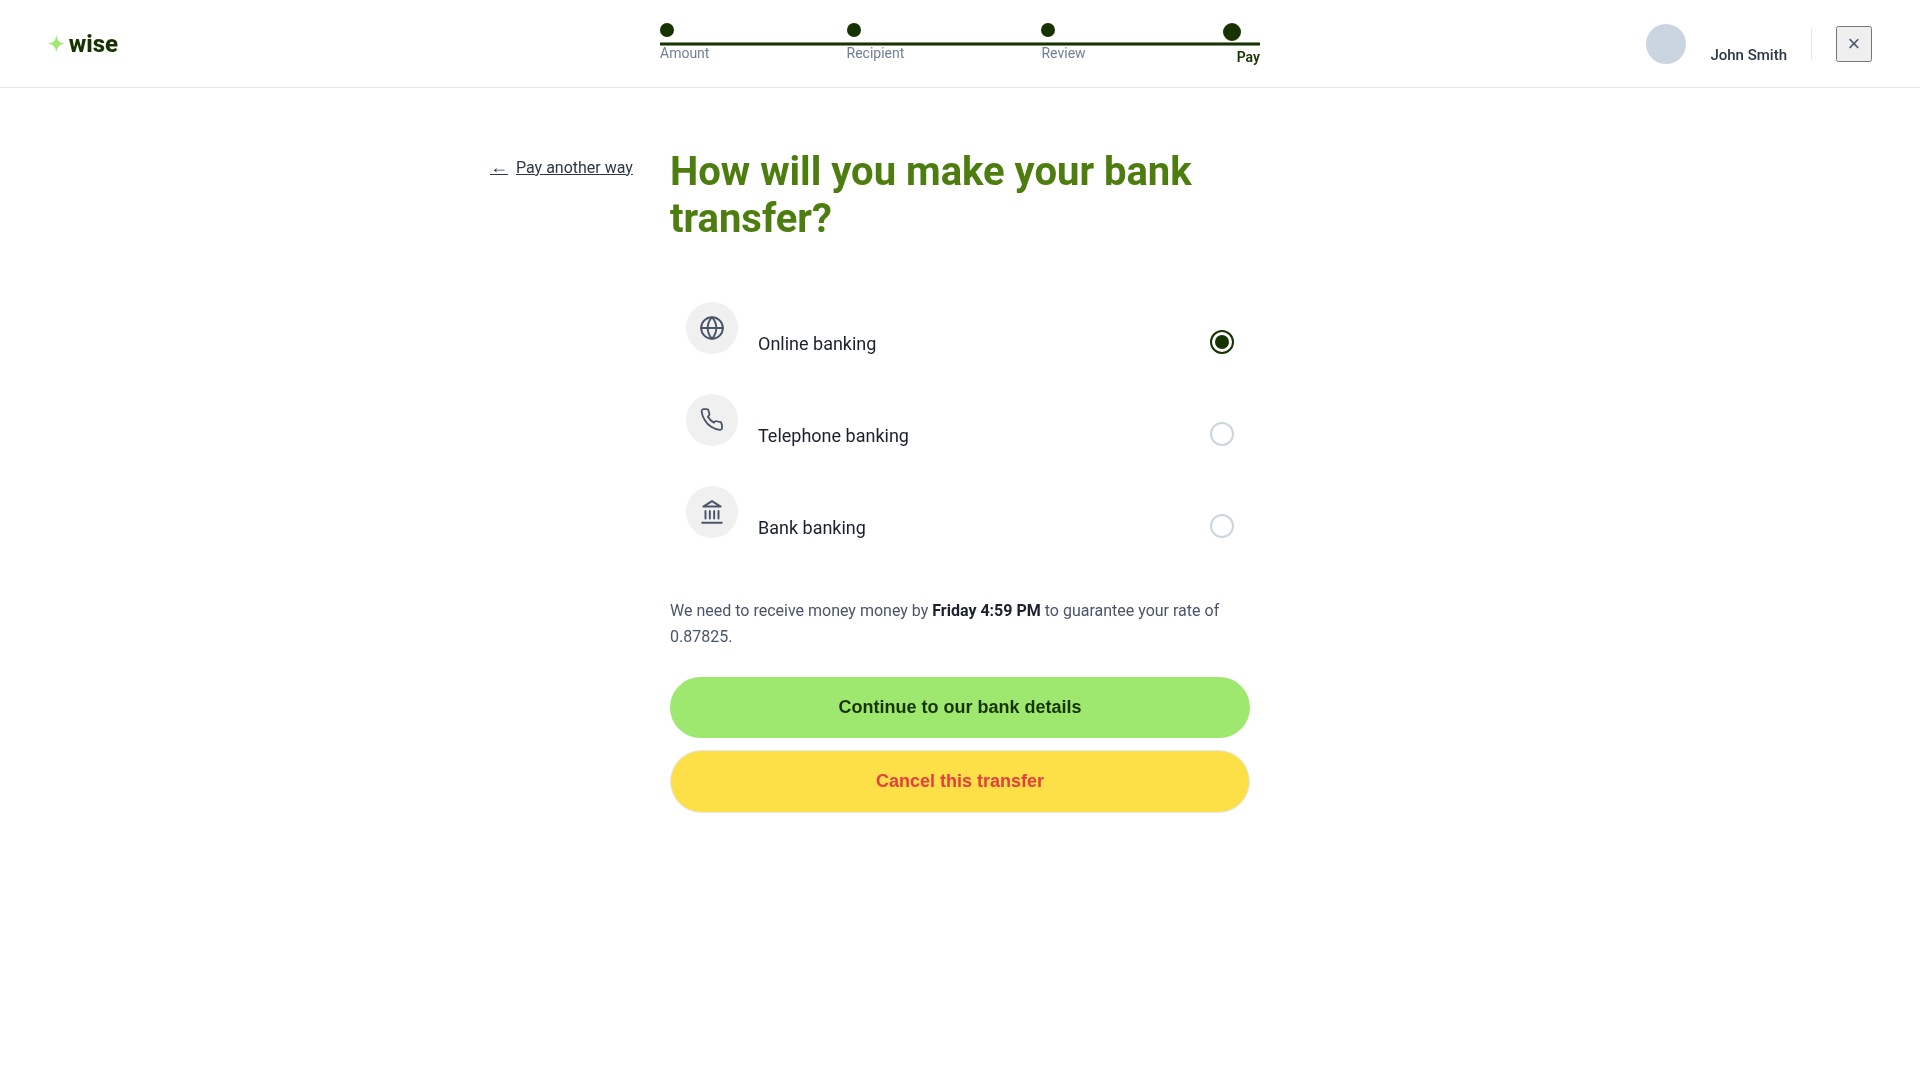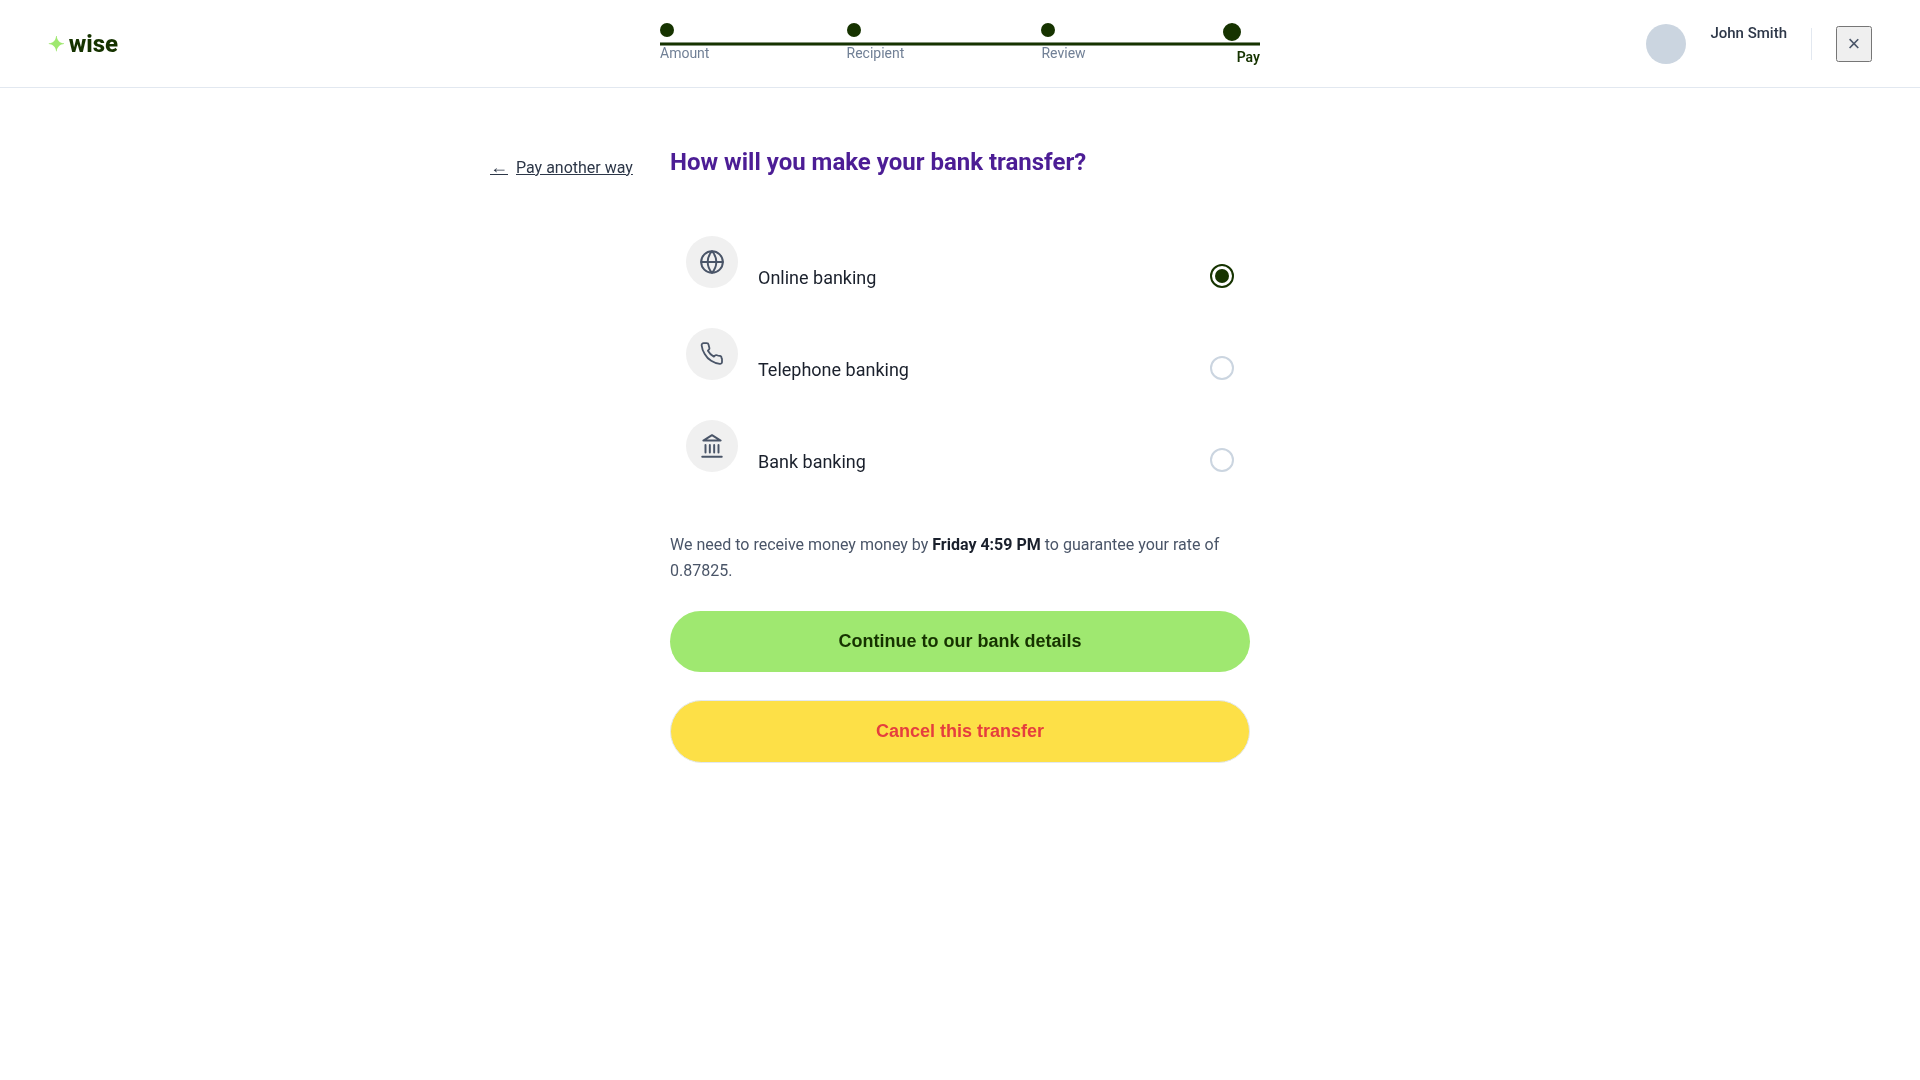--- a/index.html
+++ b/index.html
@@ -121,21 +121,21 @@
     
     .header-right {
       margin-left: auto;
       display: flex;
       align-items: center;
       gap: 16px;
     }
 
     .user-info {
       display: flex;
-      align-items: flex-start;
+      align-items: flex-end;
       gap: 24px;
     }
 
     .avatar {
       width: 40px;
       height: 40px;
       border-radius: 50%;
       background: #cbd5e0;
     }
 
@@ -187,23 +187,23 @@
       text-decoration: underline;
       font-size: 16px;
       cursor: pointer;
     }
 
     .back-arrow {
       font-size: 18px;
     }
 
     .page-title {
-      font-size: 24px;
+      font-size: 40px;
       font-weight: 700;
-      color: #4c1d95;
+      color: #4d7c0f;
       margin-bottom: 40px;
       text-align: left;
     }
 
     
     .options-list {
       display: flex;
       flex-direction: column;
       gap: 0;
       margin-bottom: 40px;
@@ -279,21 +279,21 @@
     .btn-continue {
       width: 100%;
       padding: 20px;
       background: #9fe870;
       border: none;
       border-radius: 40px;
       font-size: 18px;
       font-weight: 600;
       color: #163300;
       cursor: pointer;
-      margin-bottom: 28px;
+      margin-bottom: 12px;
       transition: background 0.15s;
     }
 
     .btn-cancel {
       width: 100%;
       padding: 20px;
       background: #fde047;
       border: 1.5px solid #e2e8f0;
       border-radius: 40px;
       font-size: 18px;

